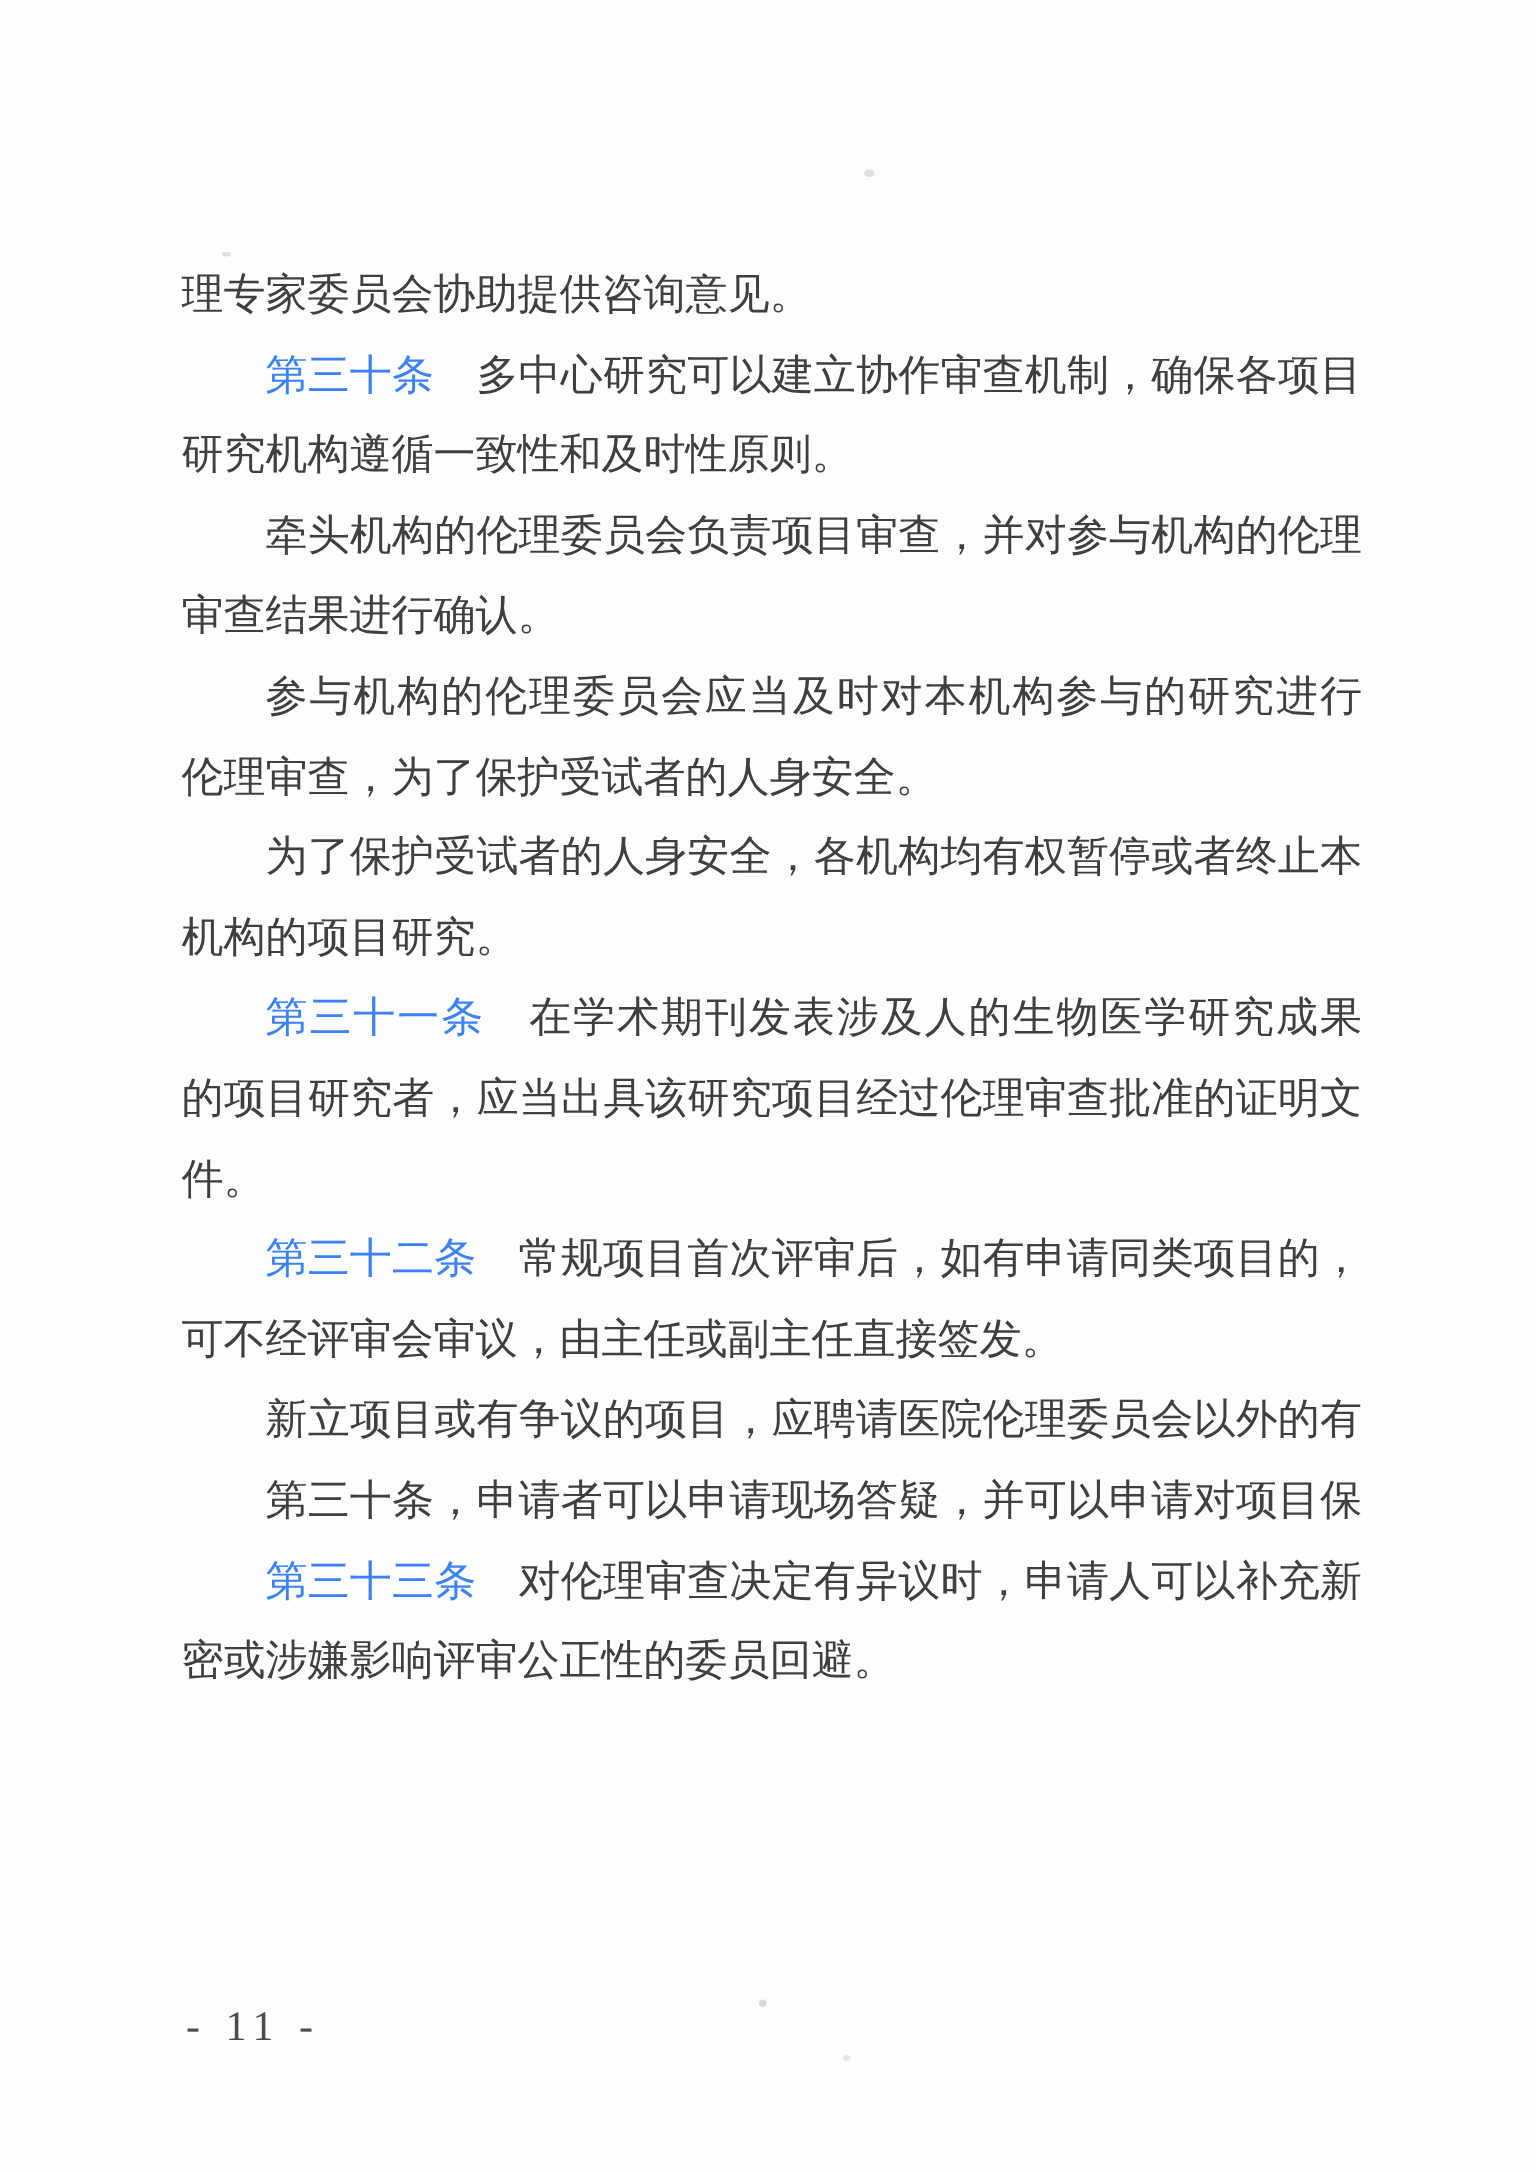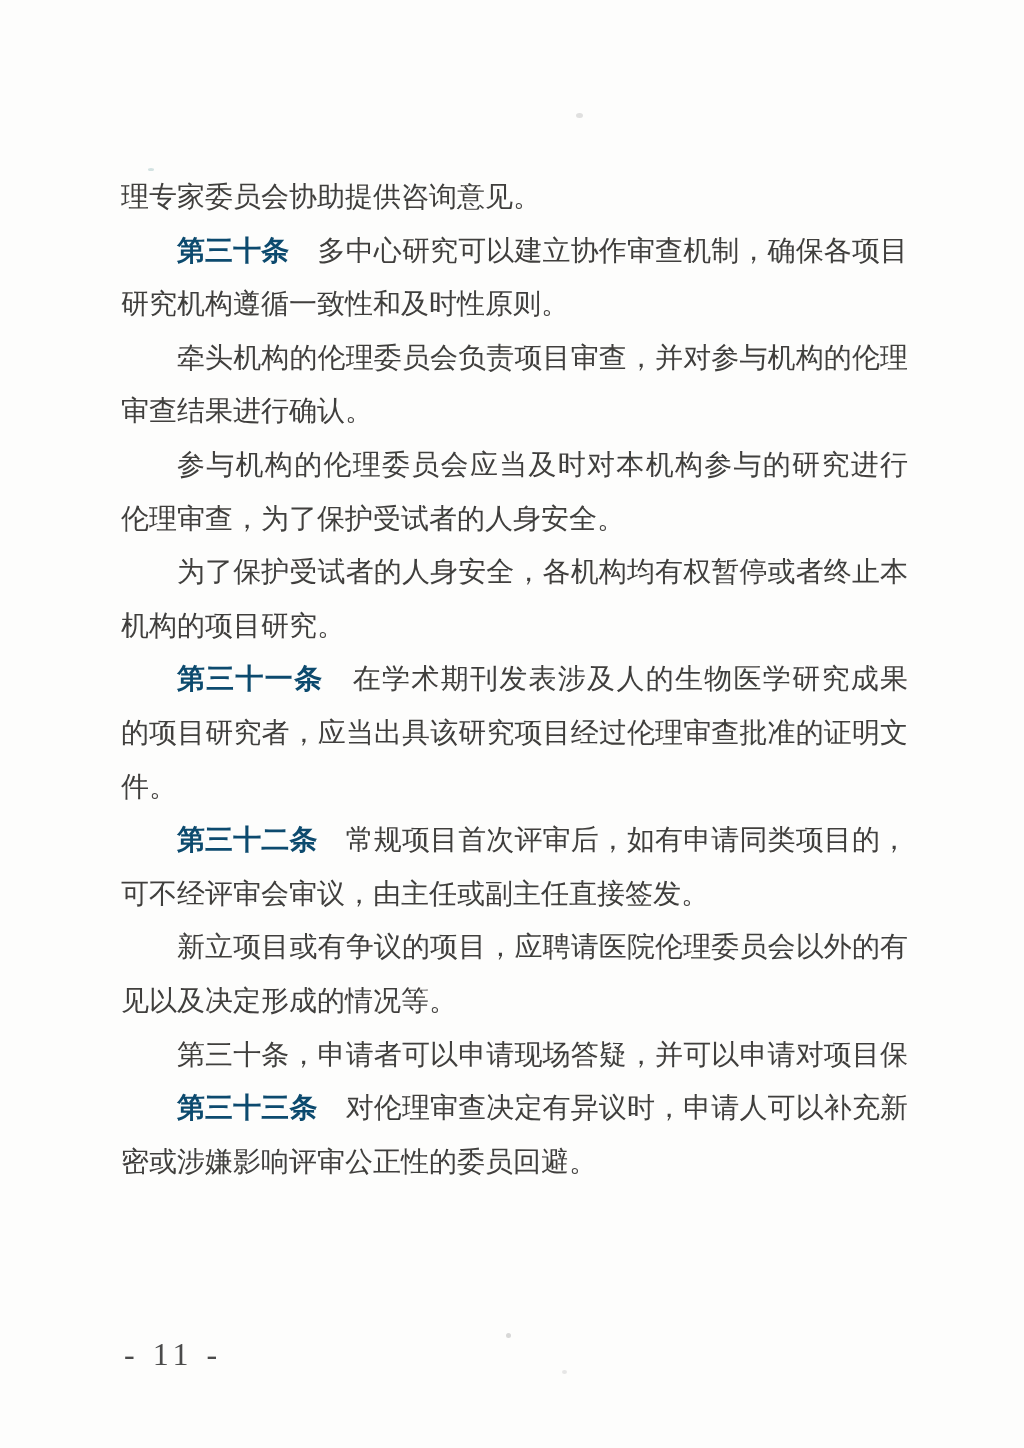--- a/index.html
+++ b/index.html
@@ -26,28 +26,28 @@
     text-align: left;
     letter-spacing: 0;
   }
   .line.indent { text-indent: 56px; }
   .line.full {
     text-align: justify;
     text-align-last: justify;
     text-justify: inter-character;
   }
   .line b {
-    font-weight: 700;
-    color: #0c4a6e;
+    font-weight: 400;
+    color: #3b82f6;
   }
   .pagenum {
     position: absolute;
     left: 124px;
     top: 1336px;
-    font-size: 32px;
+    font-size: 28px;
     letter-spacing: 5px;
     color: #4b4b4b;
   }
   .speck {
     position: absolute;
     border-radius: 50%;
     pointer-events: none;
   }
   .speck-1 { left: 576px; top: 113px; width: 7px; height: 5px; background: rgba(170,170,170,0.35); }
   .speck-2 { left: 506px; top: 1333px; width: 5px; height: 5px; background: rgba(160,160,160,0.40); }
@@ -67,21 +67,20 @@
       <div class="line indent full"><span>参与机构的伦理委员会应当及时对本机构参与的研究进行</span></div>
       <div class="line"><span>伦理审查，为了保护受试者的人身安全。</span></div>
       <div class="line indent full"><span>为了保护受试者的人身安全，各机构均有权暂停或者终止本</span></div>
       <div class="line"><span>机构的项目研究。</span></div>
       <div class="line indent full"><b>第三十一条</b><span>　在学术期刊发表涉及人的生物医学研究成果</span></div>
       <div class="line full"><span>的项目研究者，应当出具该研究项目经过伦理审查批准的证明文</span></div>
       <div class="line"><span>件。</span></div>
       <div class="line indent full"><b>第三十二条</b><span>　常规项目首次评审后，如有申请同类项目的，</span></div>
       <div class="line"><span>可不经评审会审议，由主任或副主任直接签发。</span></div>
       <div class="line indent full"><span>新立项目或有争议的项目，应聘请医院伦理委员会以外的有</span></div>
-      <div class="line"><span>见以及决定形成的情况等。</span></div>
       <div class="line indent full"><span>第三十条，申请者可以申请现场答疑，并可以申请对项目保</span></div>
       <div class="line indent full"><b>第三十三条</b><span>　对伦理审查决定有异议时，申请人可以补充新</span></div>
       <div class="line"><span>密或涉嫌影响评审公正性的委员回避。</span></div>
     </div>
   <div class="pagenum">- 11 -</div>
   <div class="speck speck-1"></div>
   <div class="speck speck-2"></div>
   <div class="speck speck-3"></div>
   <div class="speck speck-4"></div>
 </div>

